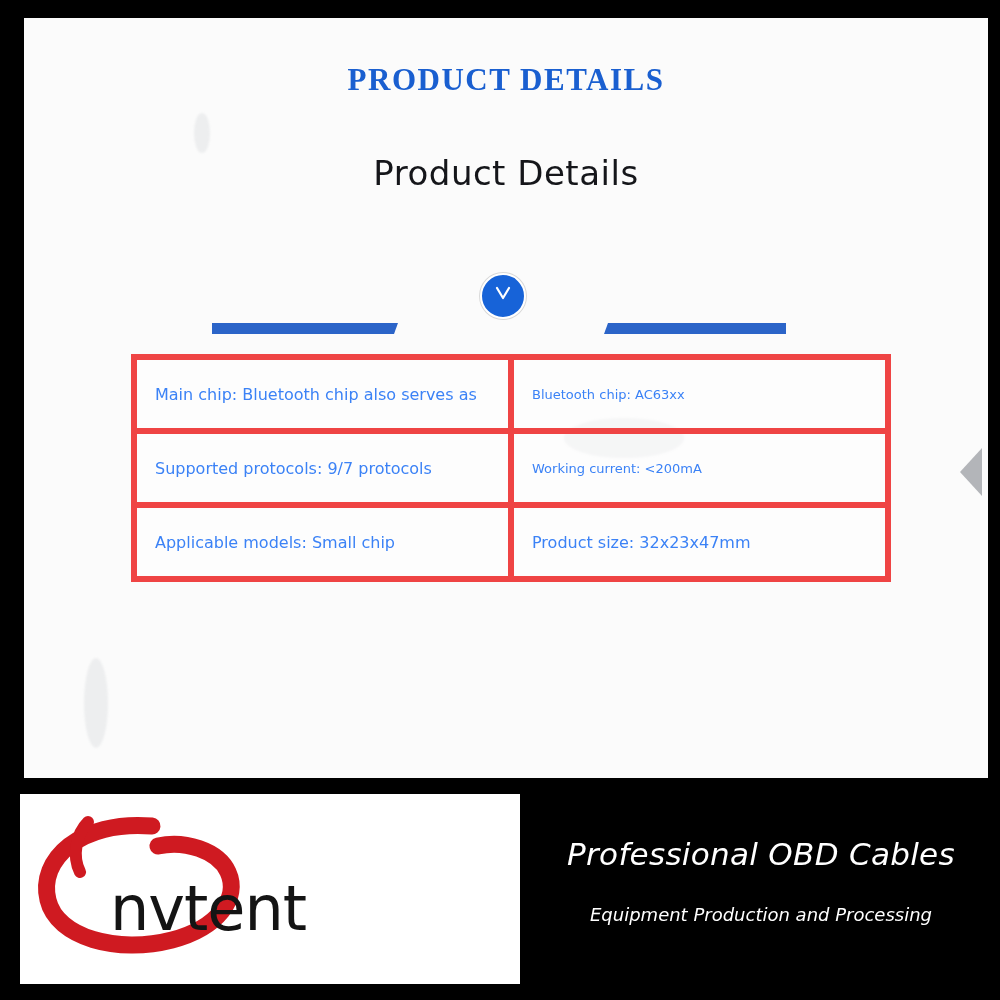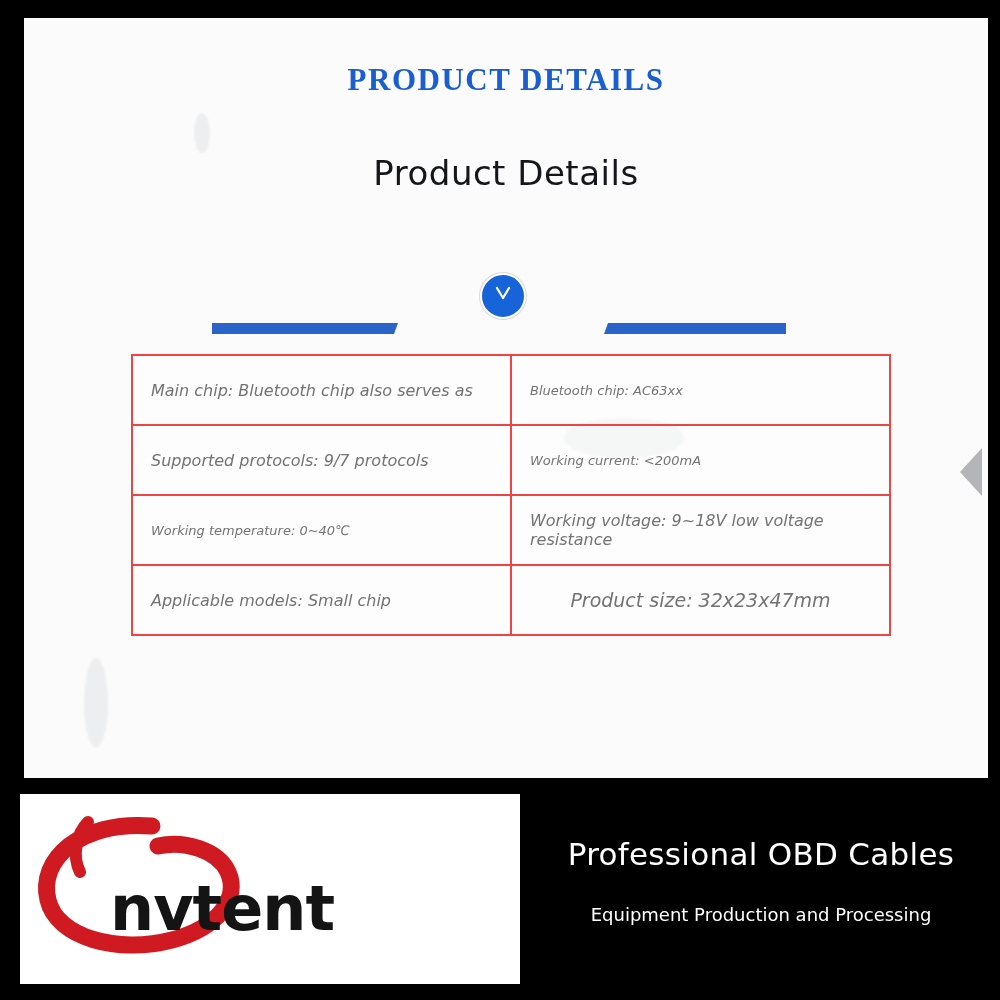--- a/index.html
+++ b/index.html
@@ -100,33 +100,32 @@
   .spec-table {
     position: absolute;
     left: 107px;
     top: 336px;
     width: 760px;
     border: 1px solid #c9c9c9;
     border-collapse: collapse;
     background: rgba(255,255,255,0.45);
   }
   .spec-table td {
-    border: 2px solid #ef4444;
+    border: 6px solid #ef4444;
     padding: 0 18px;
     height: 68px;
     vertical-align: middle;
-    color: #737373;
-    font-family: "DejaVu Sans", sans-serif;
-    font-style: italic;
+    color: #3b82f6;
+    font-family: "DejaVu Sans", sans-serif;
   }
   .spec-table td.left { width: 50%; }
   .spec-table td.right { width: 50%; }
   .fs-15 { font-size: 16px; }
   .fs-19 { font-size: 13px; }
-  .fs-21 { font-size: 19px; text-align: center; }
+  .fs-21 { font-size: 16px; }
   .cell-center { text-align: center; }
   .cell-two-line { line-height: 1.35; }
   .cell-two-line .l2 { display: block; padding-left: 40px; }
 
   
   .ghost {
     position: absolute;
     background: rgba(120,125,135,0.10);
     border-radius: 50%;
     filter: blur(1px);
@@ -166,32 +165,33 @@
     top: 18px;
     width: 250px;
     height: 150px;
   }
   .logo-text {
     position: absolute;
     left: 90px;
     top: 78px;
     font-family: "DejaVu Sans", sans-serif;
     font-size: 62px;
-    font-weight: bold;
+    font-weight: normal;
     color: #141414;
     letter-spacing: -1px;
   }
   .bottom-right {
     position: absolute;
     left: 524px;
     bottom: 16px;
     width: 462px;
     height: 190px;
     color: #ffffff;
     text-align: center;
+    font-style: italic;
   }
   .bottom-title {
     position: absolute;
     left: 0;
     top: 42px;
     width: 462px;
     font-family: "DejaVu Sans", sans-serif;
     font-size: 31px;
     letter-spacing: 0.3px;
   }
@@ -234,24 +234,20 @@
       <tbody>
         <tr>
           <td class="left fs-15">Main chip: Bluetooth chip also serves as</td>
           <td class="right fs-19">Bluetooth chip: AC63xx</td>
         </tr>
         <tr>
           <td class="left fs-15">Supported protocols: 9/7 protocols</td>
           <td class="right fs-19">Working current: &lt;200mA</td>
         </tr>
         <tr>
-          <td class="left fs-19">Working temperature: 0~40℃</td>
-          <td class="right fs-15">Working voltage: 9~18V low voltage resistance</td>
-        </tr>
-        <tr>
           <td class="left fs-15">Applicable models: Small chip</td>
           <td class="right fs-21">Product size: 32x23x47mm</td>
         </tr>
       </tbody>
     </table>
 
   </div>
 
   <div class="bottom-bar">
 

